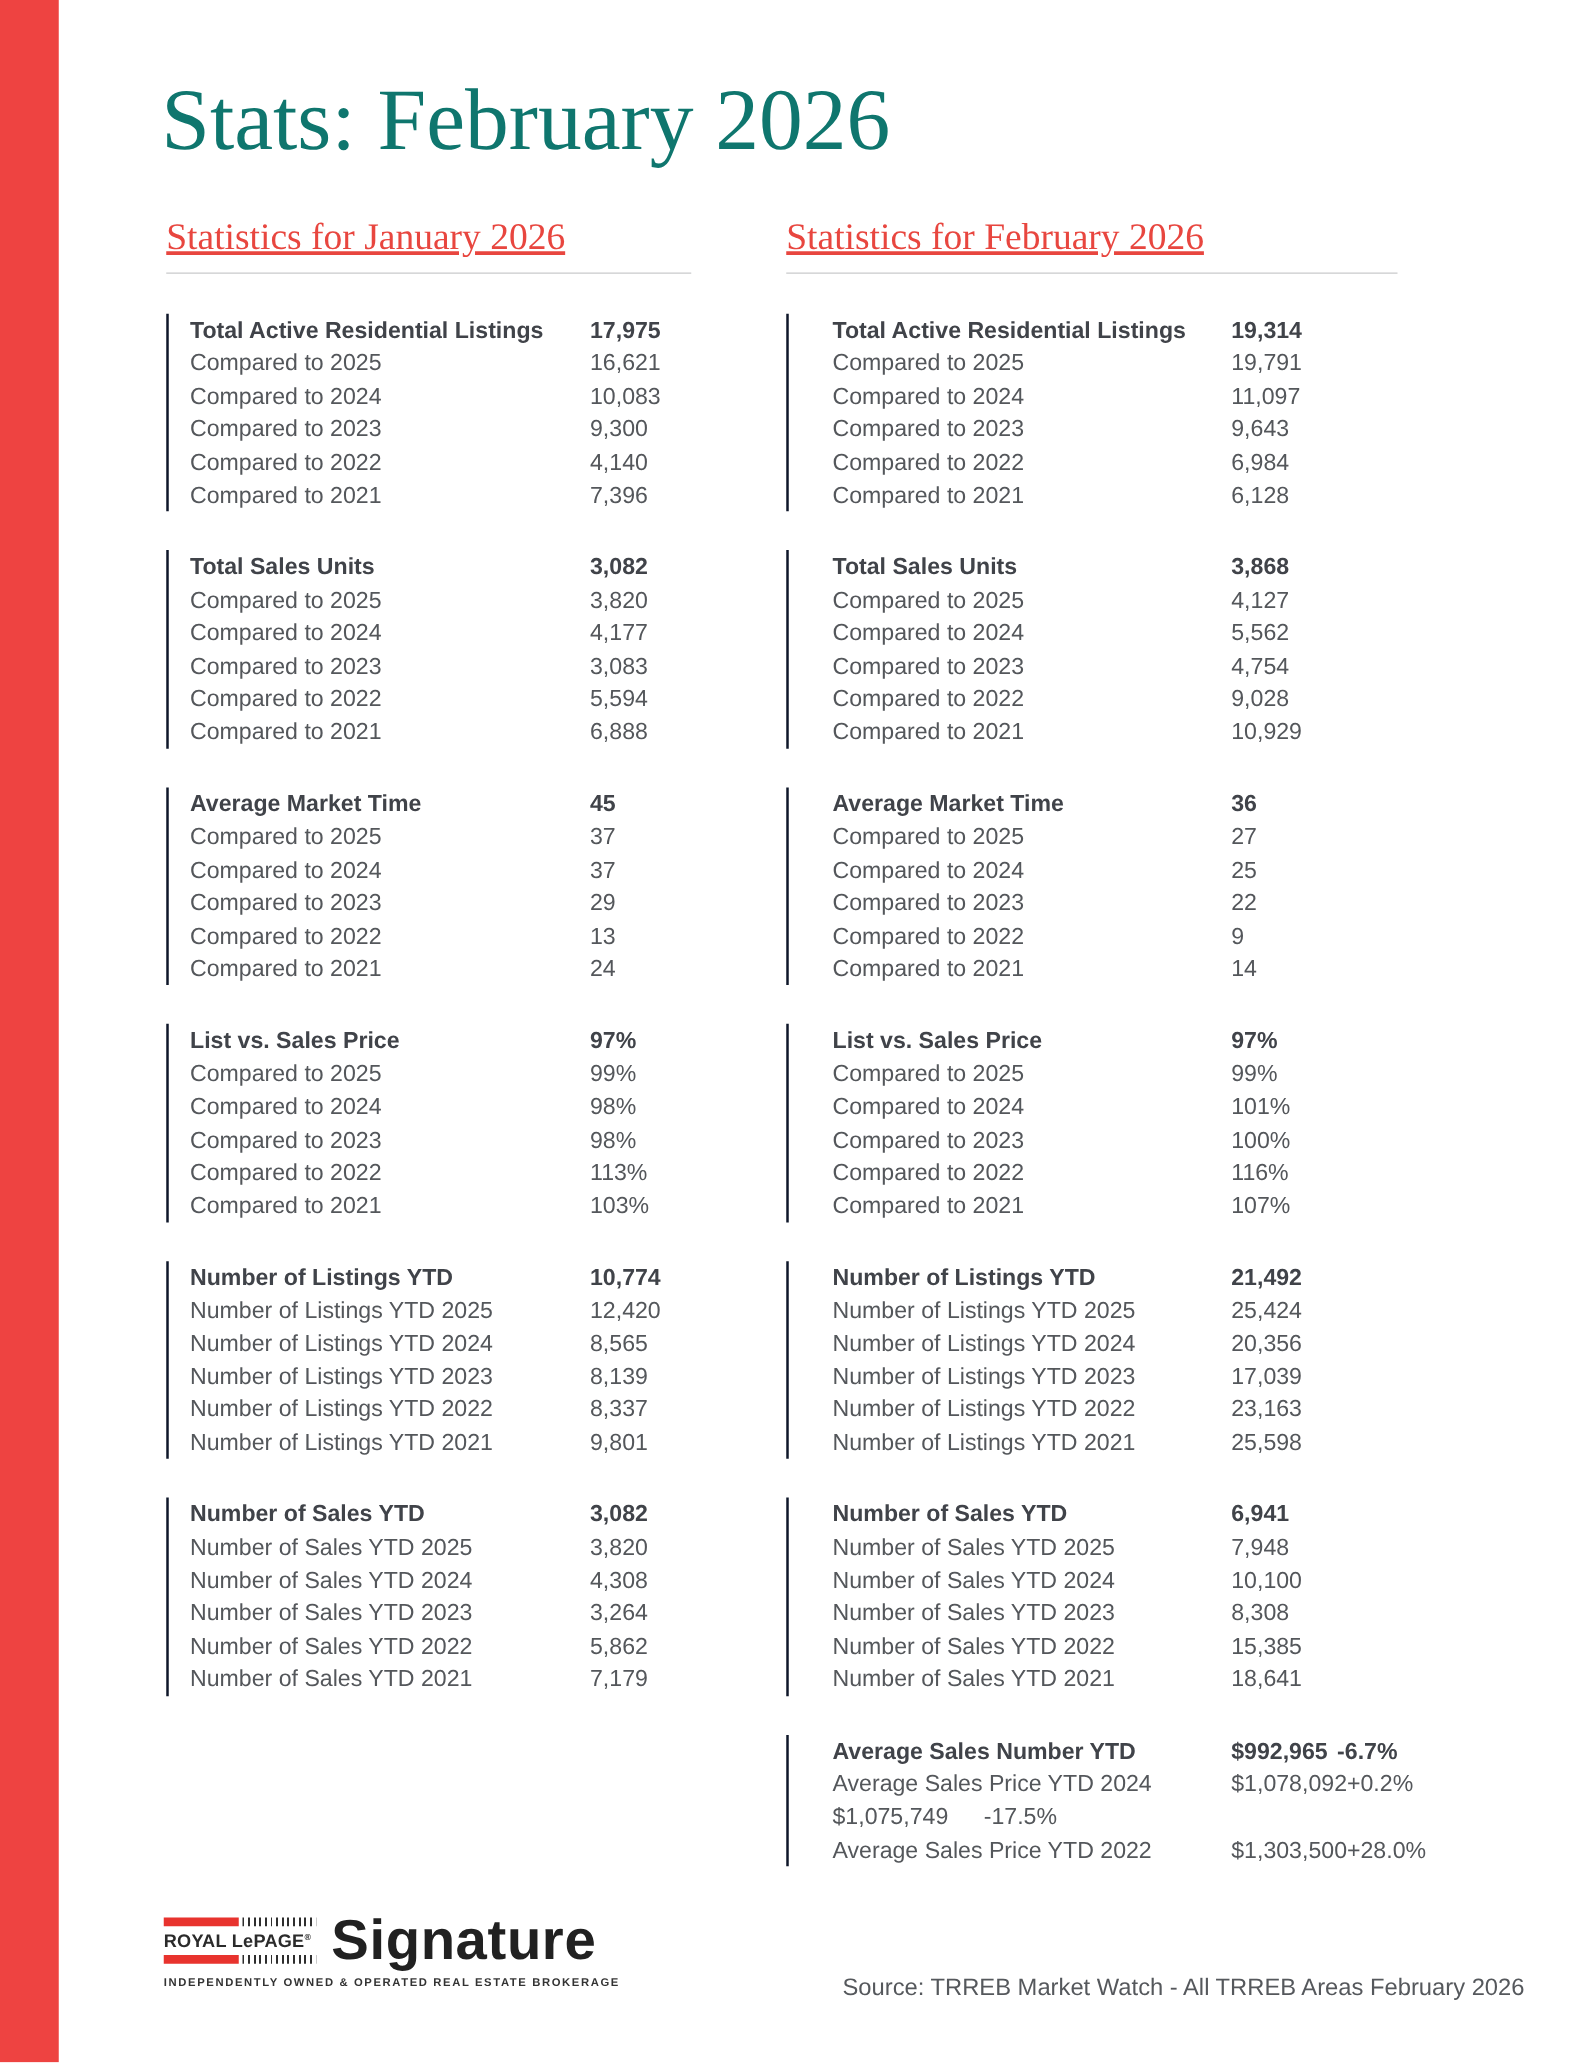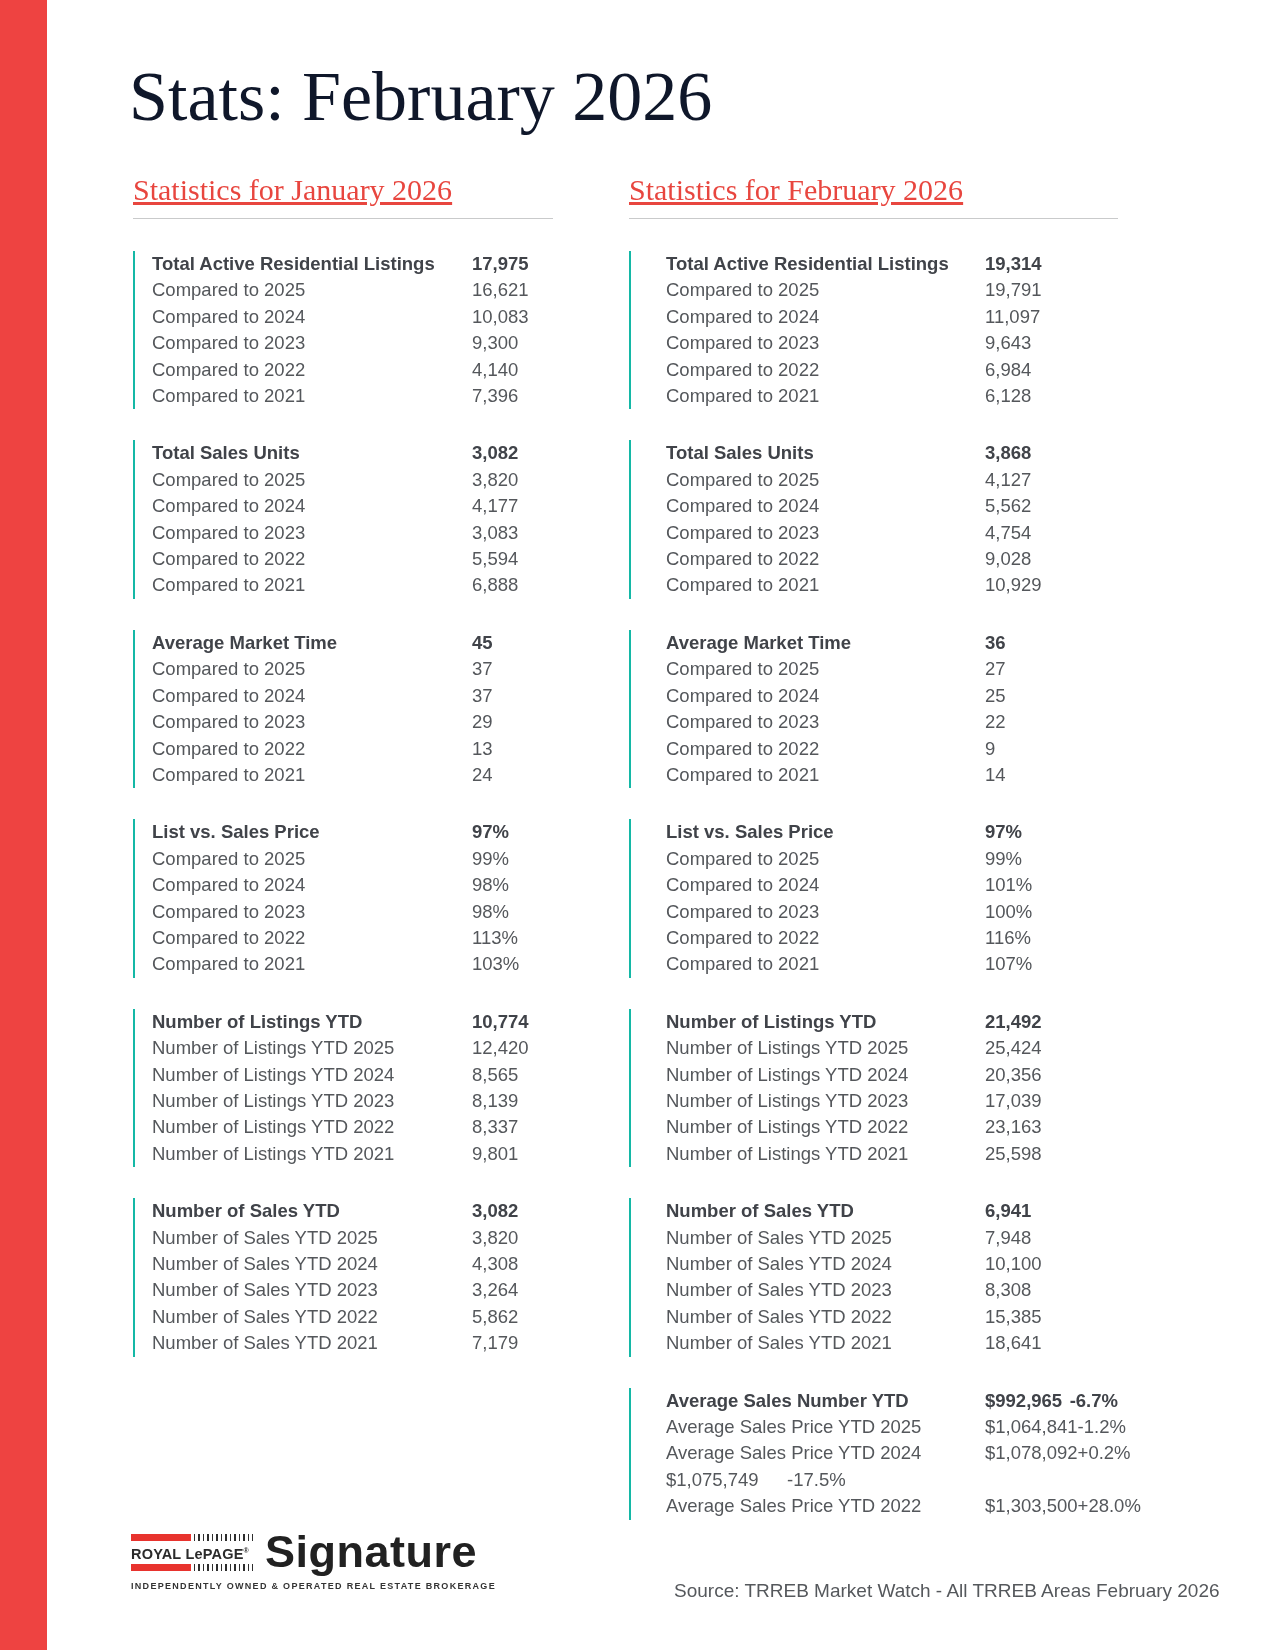--- a/index.html
+++ b/index.html
@@ -1,28 +1,28 @@
 <!DOCTYPE html>
 <html><head>
 <meta charset="utf-8">
 <style>
   html,body{margin:0;padding:0;background:#ffffff;}
   .page{position:relative;width:1275px;height:1650px;background:#ffffff;overflow:hidden;
         font-family:"Liberation Sans",sans-serif;color:#54575B;}
   .red-bar{position:absolute;left:0;top:0;width:47px;height:1650px;background:#EE4341;}
   .page-title{position:absolute;left:129px;top:58px;font-family:"Liberation Serif",serif;
-        font-size:70px;line-height:1.1;color:#0f172a;white-space:nowrap;}
+        font-size:70px;line-height:1.1;color:#0f766e;white-space:nowrap;}
   .stat-column{position:absolute;top:0;}
   .stat-column:nth-of-type(1){left:133px;width:420px;}
   .stat-column:nth-of-type(2){left:629px;width:489px;}
   .col-header{position:absolute;top:172px;left:0;font-family:"Liberation Serif",serif;
         font-size:30px;line-height:1.2;color:#E8463F;white-space:nowrap;text-decoration:underline;}
   .col-rule{position:absolute;top:218px;left:0;right:0;height:1px;background:#C9CACB;}
   .sections{position:absolute;top:251px;left:0;right:0;}
-  .section{border-left:2px solid #14b8a6;margin-bottom:31px;}
+  .section{border-left:2px solid #0f172a;margin-bottom:31px;}
   .stat-column:nth-of-type(1) .section{padding-left:17px;}
   .stat-column:nth-of-type(2) .section{padding-left:35px;}
   .row{display:flex;line-height:26.4px;font-size:18.5px;white-space:nowrap;}
   .row-label{flex:0 0 auto;}
   .stat-column:nth-of-type(1) .row-label{width:320px;}
   .stat-column:nth-of-type(2) .row-label{width:319px;}
   .stat-column:nth-of-type(2) .row-value{display:inline-block;width:121px;}
   .row.head{font-weight:700;color:#404349;}
   .logo{position:absolute;left:131px;top:1534px;display:flex;align-items:flex-start;}
   .rlp{width:122px;flex:0 0 auto;}
@@ -484,25 +484,20 @@
             </div>
           <div class="section">
               <div class="row head">
                 <span class="row-label">Average Sales Number YTD</span>
                 <span class="row-value">$992,965</span>
                 <span class="row-pct">-6.7%</span>
               </div>
               <div>
 
               <div class="row">
-                    <span class="row-label">Average Sales Price YTD 2025</span>
-                    <span class="row-value">$1,064,841</span>
-                    <span class="row-pct">-1.2%</span>
-                  </div>
-              <div class="row">
                     <span class="row-label">Average Sales Price YTD 2024</span>
                     <span class="row-value">$1,078,092</span>
                     <span class="row-pct">+0.2%</span>
                   </div>
               <div class="row">
                     <span class="row-value">$1,075,749</span>
                     <span class="row-pct">-17.5%</span>
                   </div>
               <div class="row">
                     <span class="row-label">Average Sales Price YTD 2022</span>

